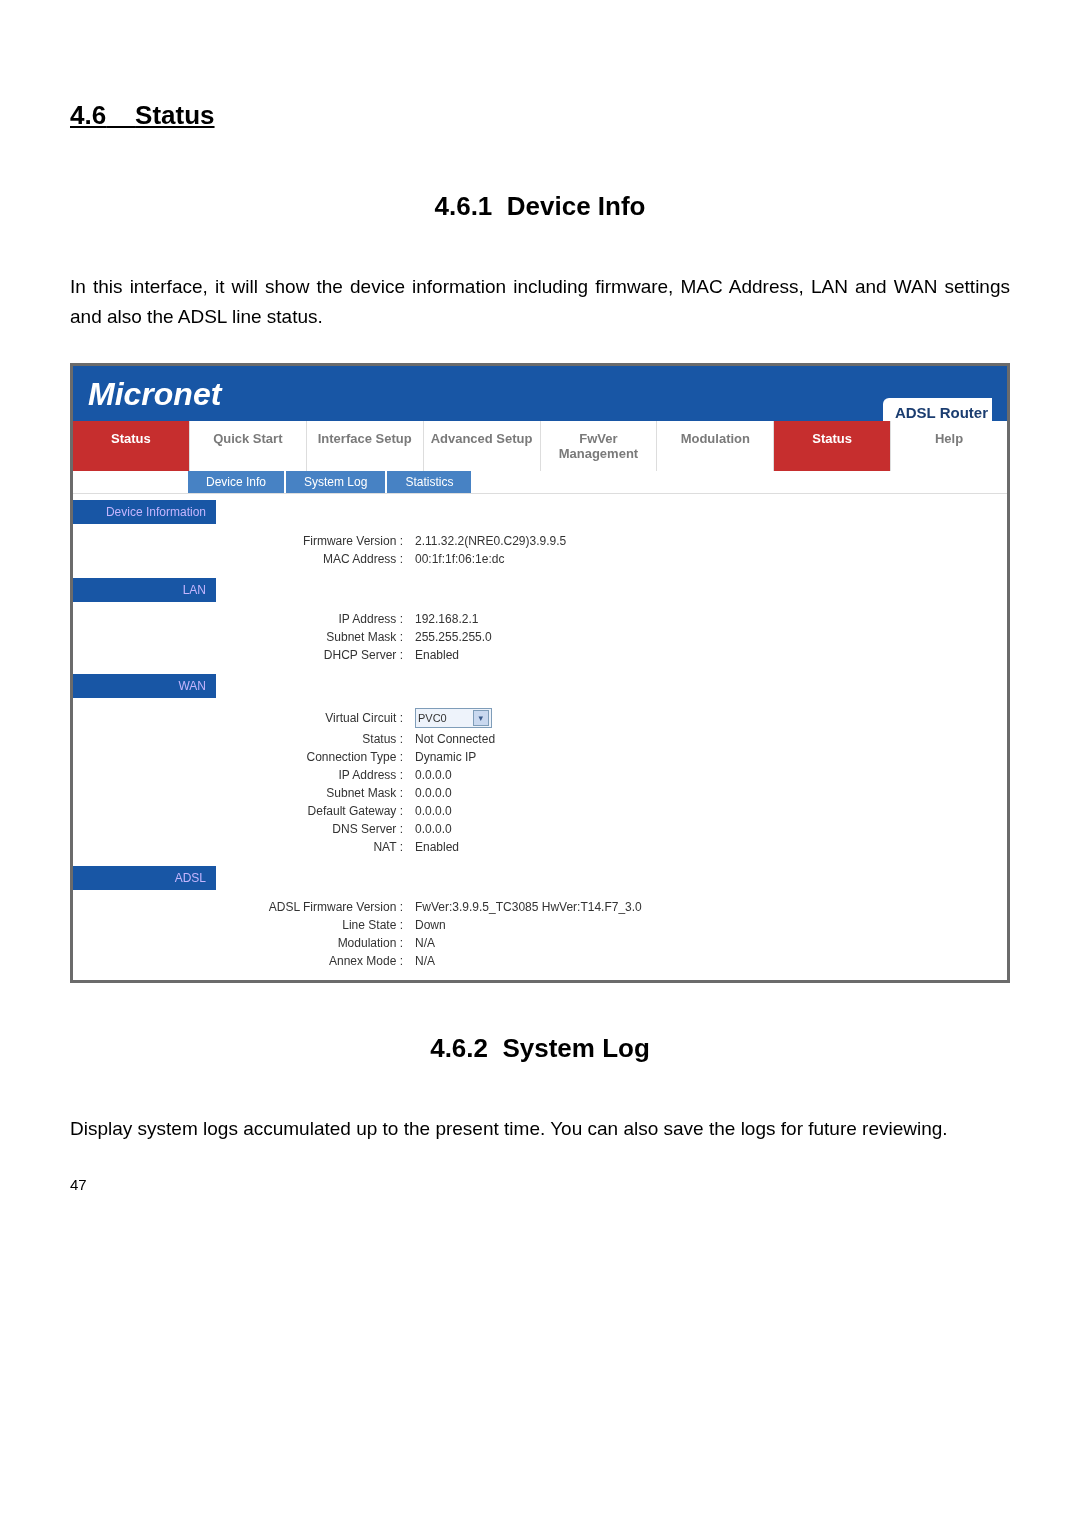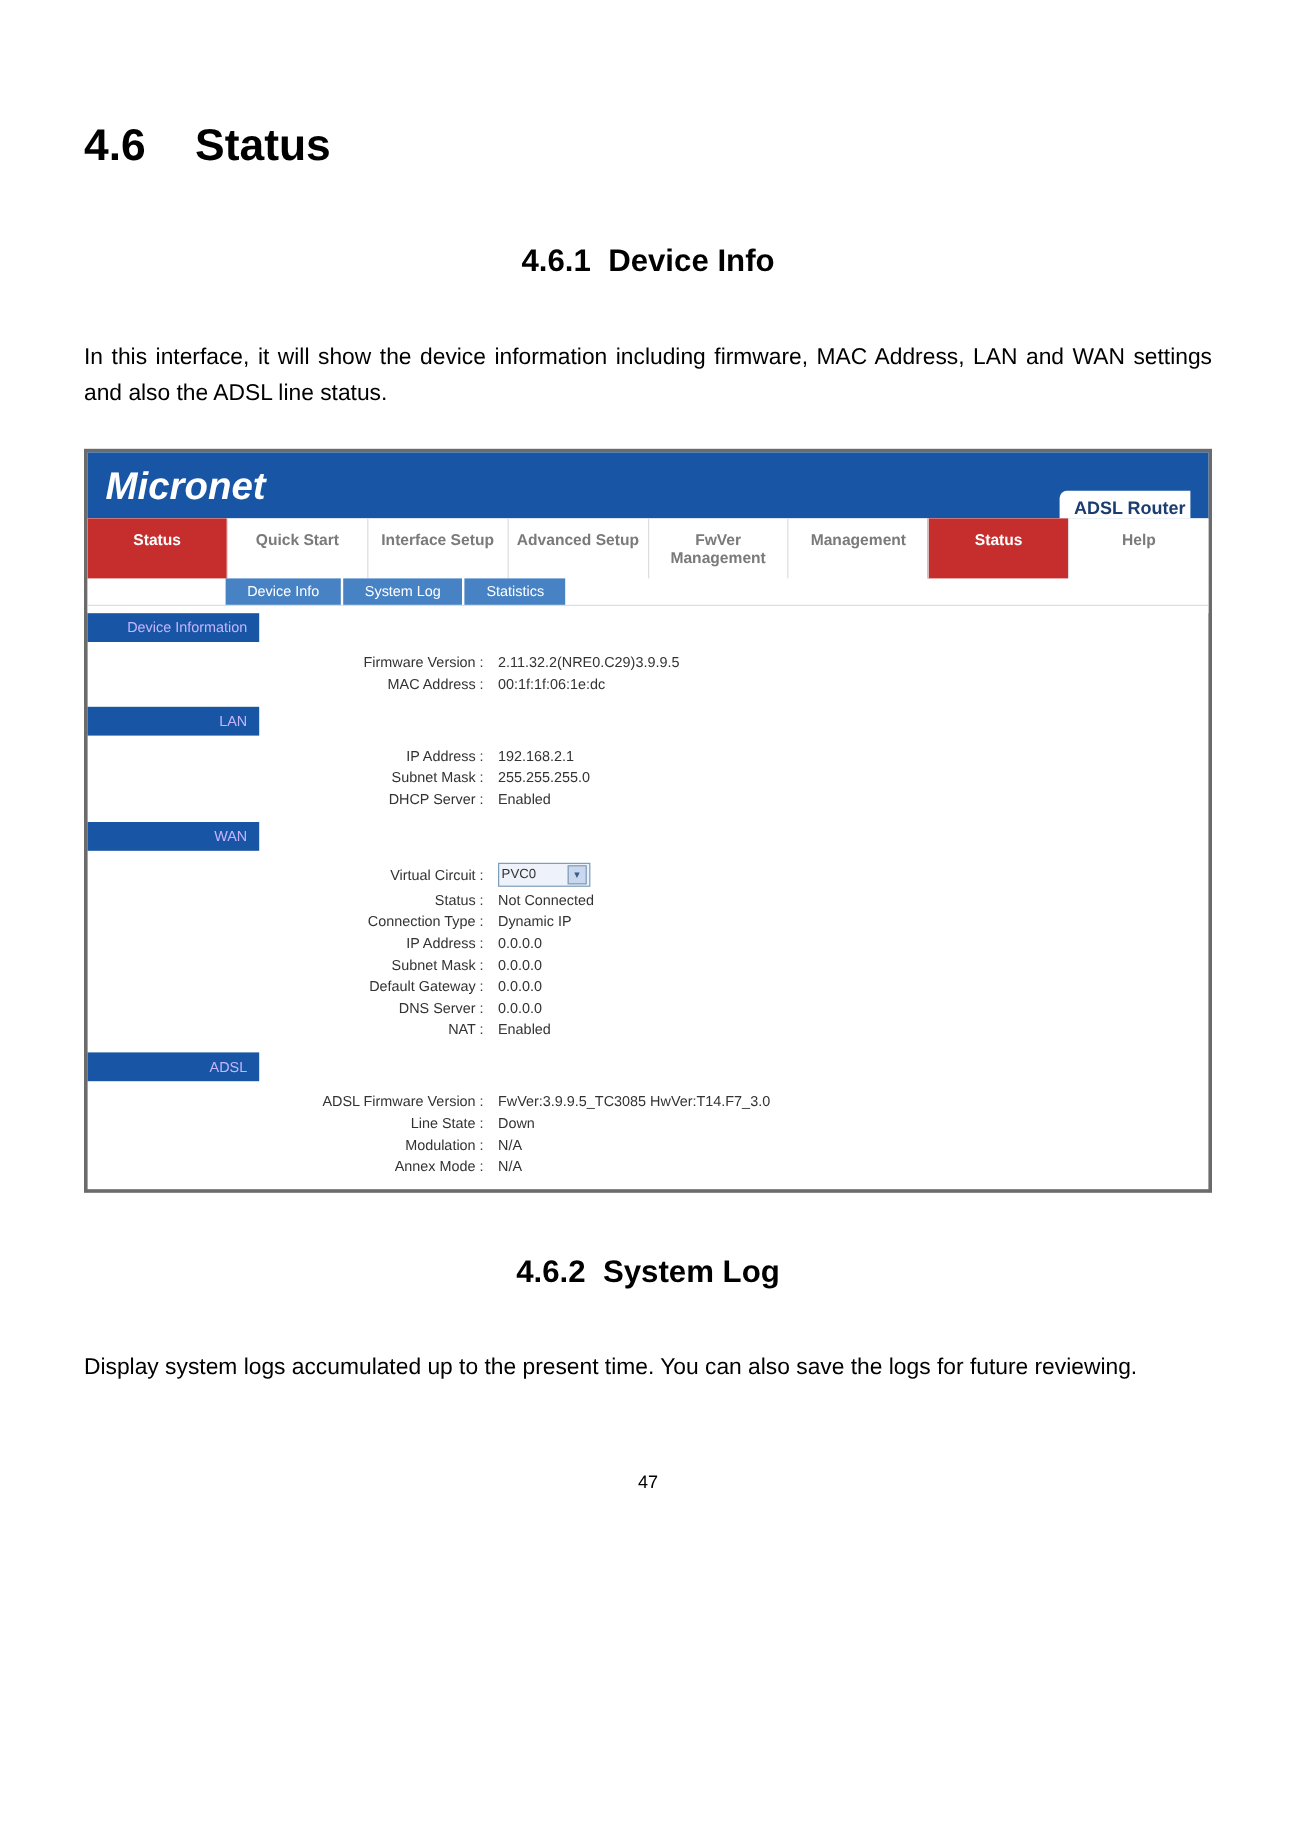--- a/index.html
+++ b/index.html
@@ -5,23 +5,24 @@
   body {
     font-family: Arial, Helvetica, sans-serif;
     background: #fff;
     margin: 0;
     padding: 60px 70px;
     color: #000;
     width: 1080px;
     box-sizing: border-box;
   }
   h1.section-title {
-    font-size: 37px;
+    font-size: 26px;
     font-weight: bold;
     margin: 40px 0 60px 0;
+    text-decoration: underline;
   }
   h2.subsection-title {
     font-size: 26px;
     font-weight: bold;
     text-align: center;
     margin: 50px 0 50px 0;
   }
   p.body-text {
     font-size: 19px;
     line-height: 1.6;
@@ -138,23 +139,22 @@
     width: 14px;
     height: 14px;
     margin-left: 6px;
     display: inline-flex;
     align-items: center;
     justify-content: center;
     font-size: 9px;
     color: #3a5a8a;
   }
   .page-num {
-    text-align: center;
     font-size: 15px;
-    margin-top: 72px;
+    margin-top: 32px;
     color: #000;
   }
 </style>
 </head>
 <body>
 
 <h1 class="section-title">
   <span>4.6</span>&nbsp;&nbsp;&nbsp;
   <span>Status</span>
 </h1>
@@ -171,21 +171,21 @@
     <div class="brand-logo">Micronet</div>
     <div class="brand-right">ADSL Router</div>
   </div>
 
   <div class="tabs-row">
     <div class="tab active-red">Status</div>
     <div class="tab">Quick Start</div>
     <div class="tab">Interface Setup</div>
     <div class="tab">Advanced Setup</div>
     <div class="tab">FwVer Management</div>
-    <div class="tab">Management</div>
+    <div class="tab">Modulation</div>
     <div class="tab active-red">Status</div>
     <div class="tab">Help</div>
   </div>
 
   <div class="subtabs-row">
     <div class="subtab">Device Info</div>
     <div class="subtab">System Log</div>
     <div class="subtab">Statistics</div>
   </div>
 

